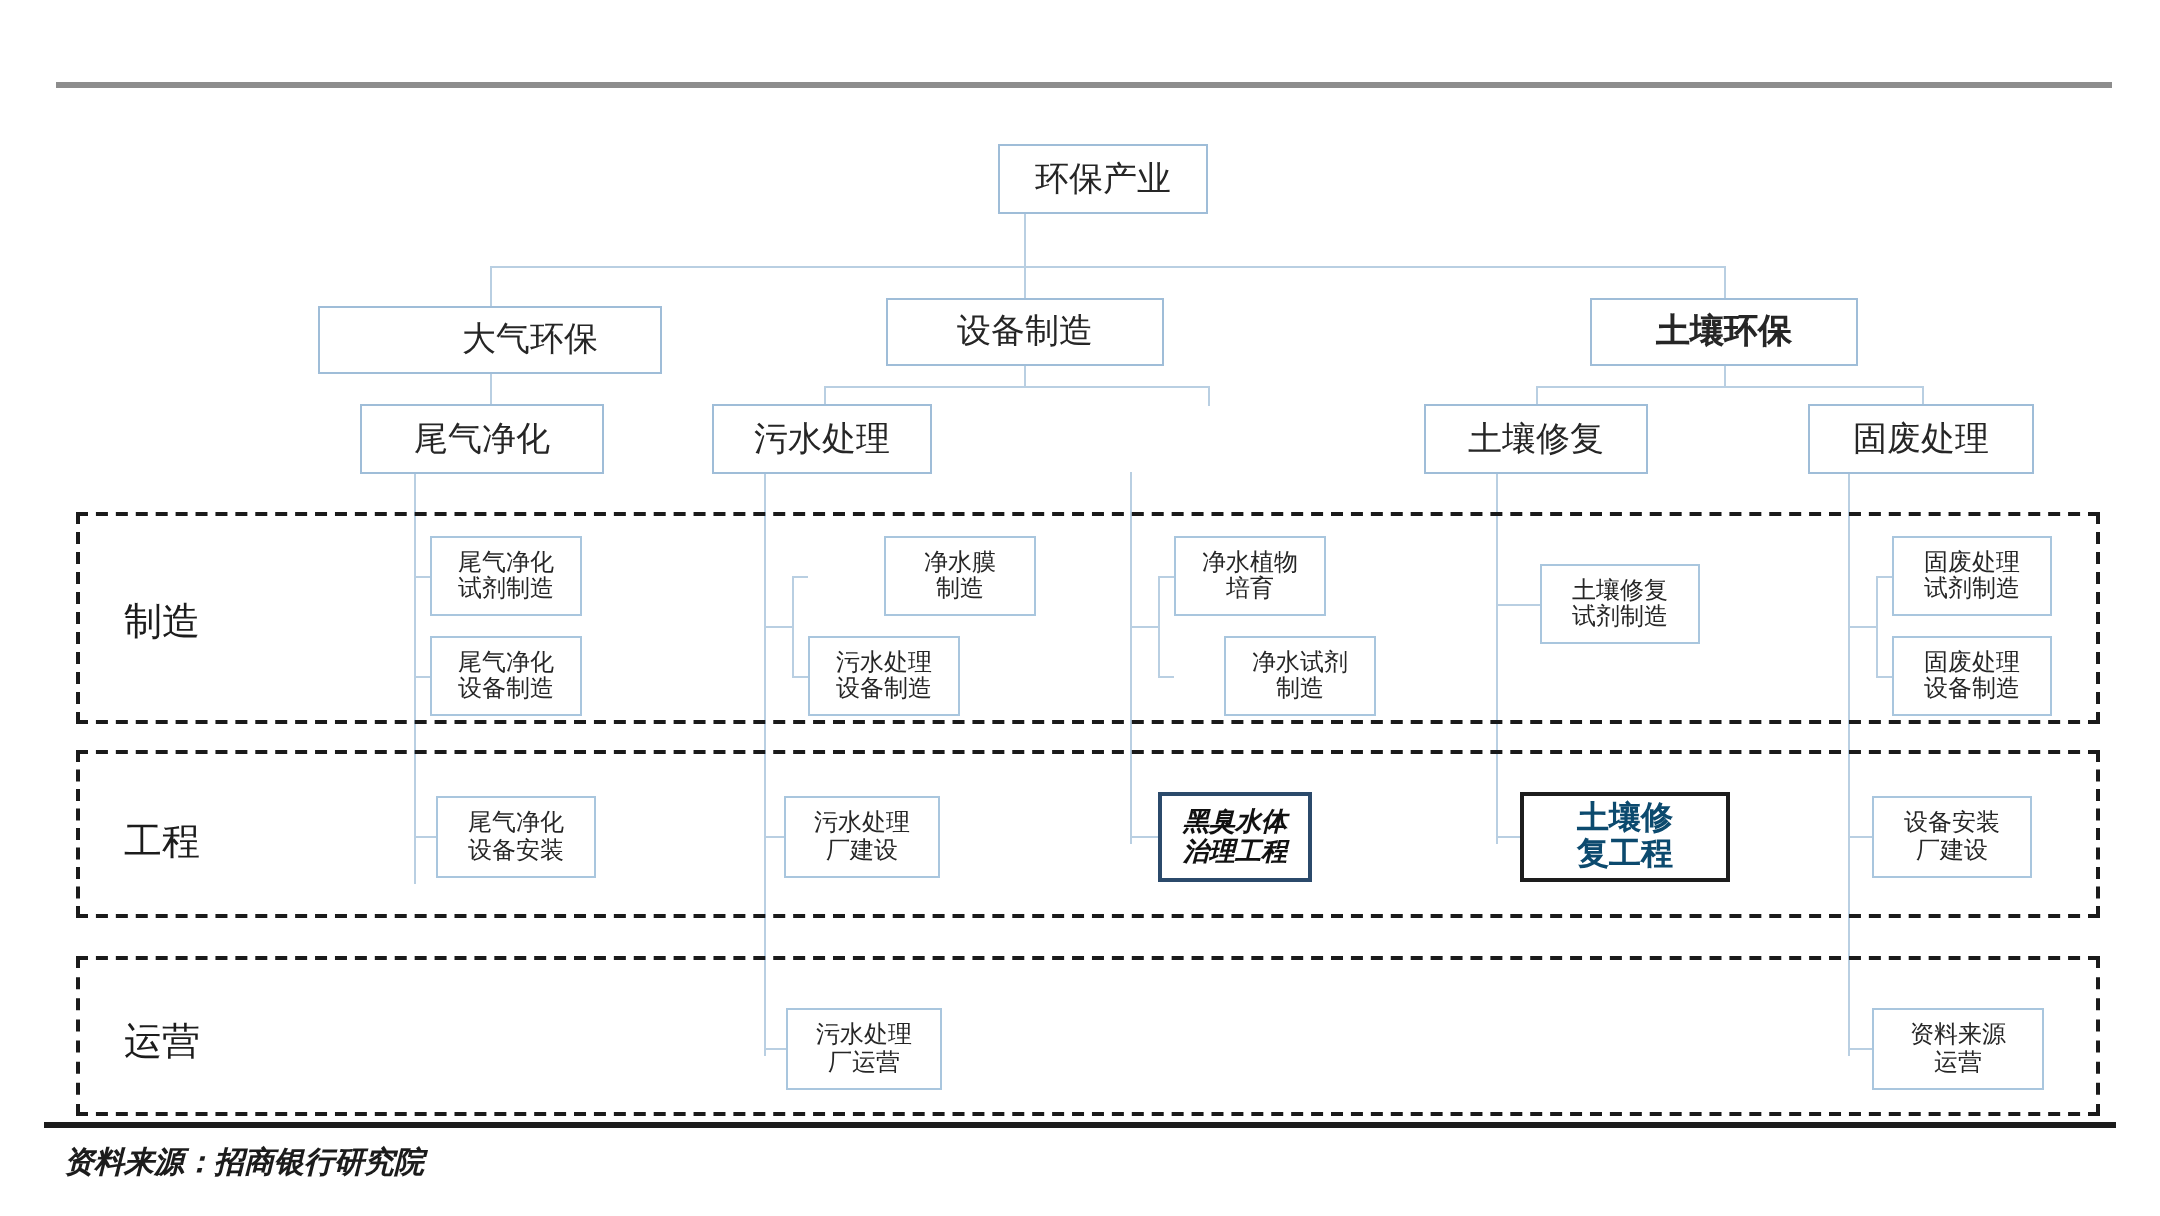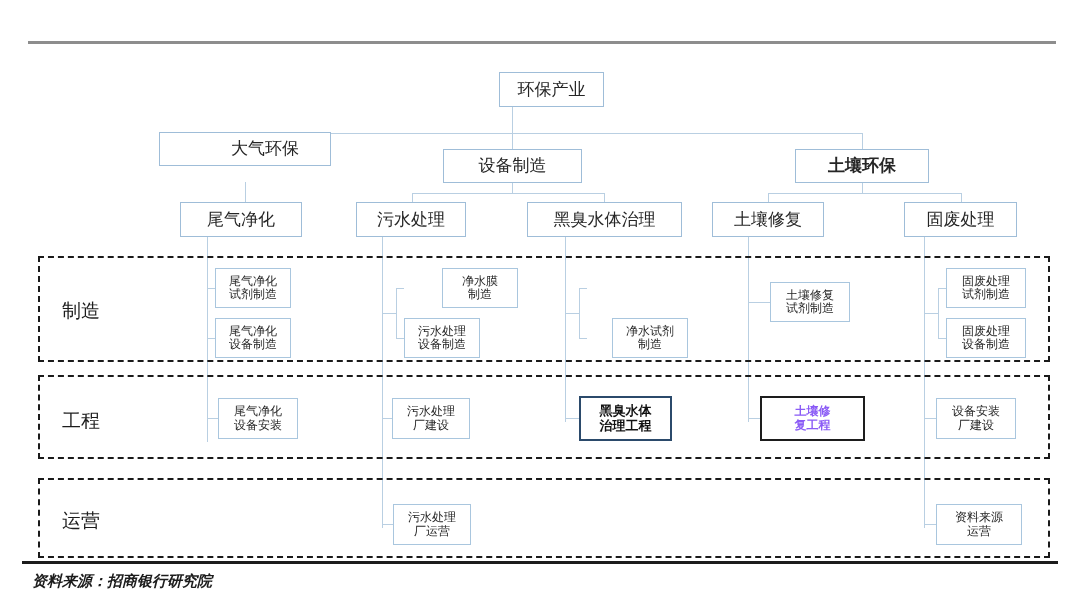--- a/index.html
+++ b/index.html
@@ -56,22 +56,22 @@
   
   .emph{
     border:2.5px solid #2b4a6b;
     font-weight:bold;
     font-size:13px;
     color:#111111;
   }
   .emph-dark{
     border:2.5px solid #1d1d1d;
     font-weight:bold;
-    font-size:12px;
-    color:#8b5cf6;
+    font-size:16px;
+    color:#0c4a6e;
   }
 
   
   .ln{position:absolute;background:#b9cfe2;z-index:1;}
   .lnv{width:1px;}
   .lnh{height:1px;}
 
   
   .band{
     position:absolute;
@@ -153,56 +153,57 @@
   <div class="band" style="left:38px;top:256px;width:1012px;height:106px;"></div>
   <div class="band" style="left:38px;top:375px;width:1012px;height:84px;"></div>
   <div class="band" style="left:38px;top:478px;width:1012px;height:80px;"></div>
 
   <div class="band-label" style="left:62px;top:298px;">制造</div>
   <div class="band-label" style="left:62px;top:408px;">工程</div>
   <div class="band-label" style="left:62px;top:508px;">运营</div>
 
   <div class="node lvl1" style="left:460px;top:72px;width:105px;height:35px;margin-left:39px;">环保产业</div>
 
-  <div class="node lvl2" style="left:159px;top:132px;width:172px;height:34px;padding-left:40px;">大气环保</div>
+  <div class="node lvl2" style="left:159px;top:153px;width:172px;height:34px;padding-left:40px;">大气环保</div>
   <div class="node lvl2" style="left:443px;top:149px;width:139px;height:34px;">设备制造</div>
   <div class="node lvl2" style="left:795px;top:149px;width:134px;height:34px;font-weight:bold;">土壤环保</div>
 
   <div class="node lvl3" style="left:180px;top:202px;width:122px;height:35px;">尾气净化</div>
   <div class="node lvl3" style="left:356px;top:202px;width:110px;height:35px;">污水处理</div>
-  <div class="node lvl3" style="left:527px;top:202px;width:155px;height:35px;">黑臭水体治理</div>
   <div class="node lvl3" style="left:712px;top:202px;width:112px;height:35px;">土壤修复</div>
   <div class="node lvl3" style="left:904px;top:202px;width:113px;height:35px;">固废处理</div>
 
   <div class="node leaf" style="left:215px;top:268px;width:76px;height:40px;">尾气净化
 试剂制造</div>
   <div class="node leaf" style="left:215px;top:318px;width:76px;height:40px;">尾气净化
 设备制造</div>
 
   <div class="node leaf" style="left:404px;top:268px;width:76px;height:40px;margin-left:38px;">净水膜
 制造</div>
   <div class="node leaf" style="left:404px;top:318px;width:76px;height:40px;">污水处理
 设备制造</div>
 
+  <div class="node leaf" style="left:587px;top:268px;width:76px;height:40px;">净水植物
+培育</div>
   <div class="node leaf" style="left:612px;top:318px;width:76px;height:40px;">净水试剂
 制造</div>
 
   <div class="node leaf" style="left:770px;top:282px;width:80px;height:40px;">土壤修复
 试剂制造</div>
 
   <div class="node leaf" style="left:946px;top:268px;width:80px;height:40px;">固废处理
 试剂制造</div>
   <div class="node leaf" style="left:946px;top:318px;width:80px;height:40px;">固废处理
 设备制造</div>
 
   <div class="node leaf" style="left:218px;top:398px;width:80px;height:41px;">尾气净化
 设备安装</div>
   <div class="node leaf" style="left:392px;top:398px;width:78px;height:41px;">污水处理
 厂建设</div>
-  <div class="node emph" style="left:579px;top:396px;width:93px;height:45px;">黑臭水体
+  <div class="node emph" style="left:579px;top:396px;width:77px;height:45px;font-style:italic;">黑臭水体
 治理工程</div>
   <div class="node emph-dark" style="left:760px;top:396px;width:105px;height:45px;">土壤修
 复工程</div>
   <div class="node leaf" style="left:936px;top:398px;width:80px;height:41px;">设备安装
 厂建设</div>
 
   <div class="node leaf" style="left:393px;top:504px;width:78px;height:41px;">污水处理
 厂运营</div>
   <div class="node leaf" style="left:936px;top:504px;width:86px;height:41px;">资料来源
 运营</div>

